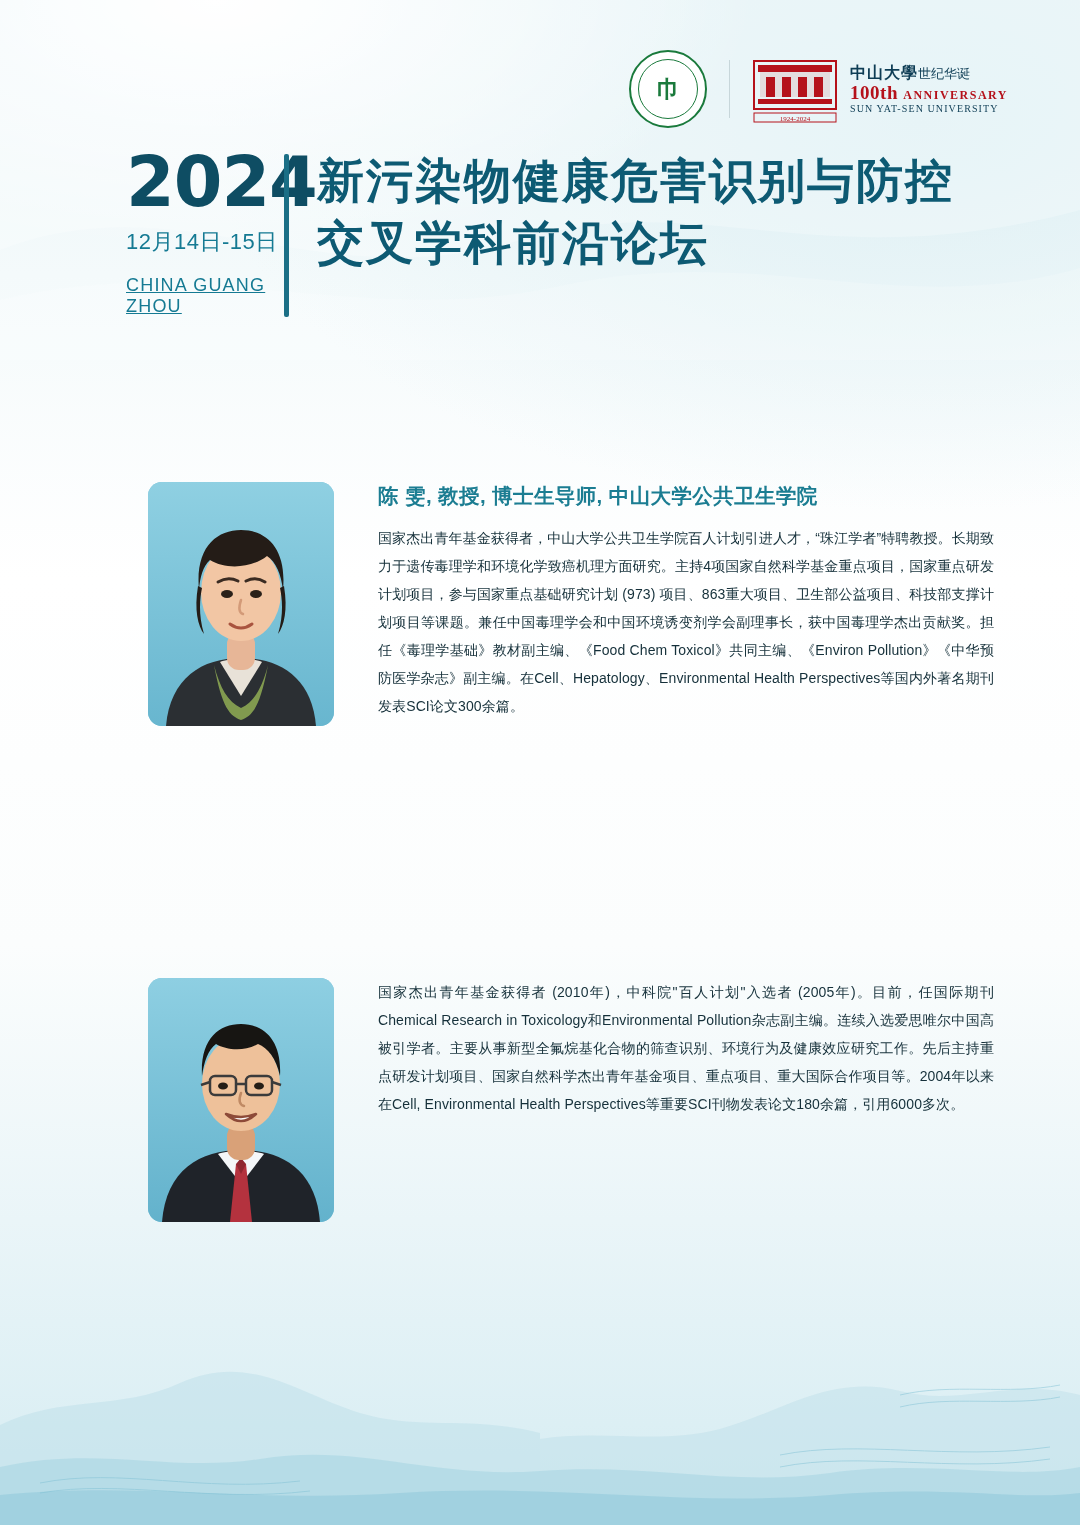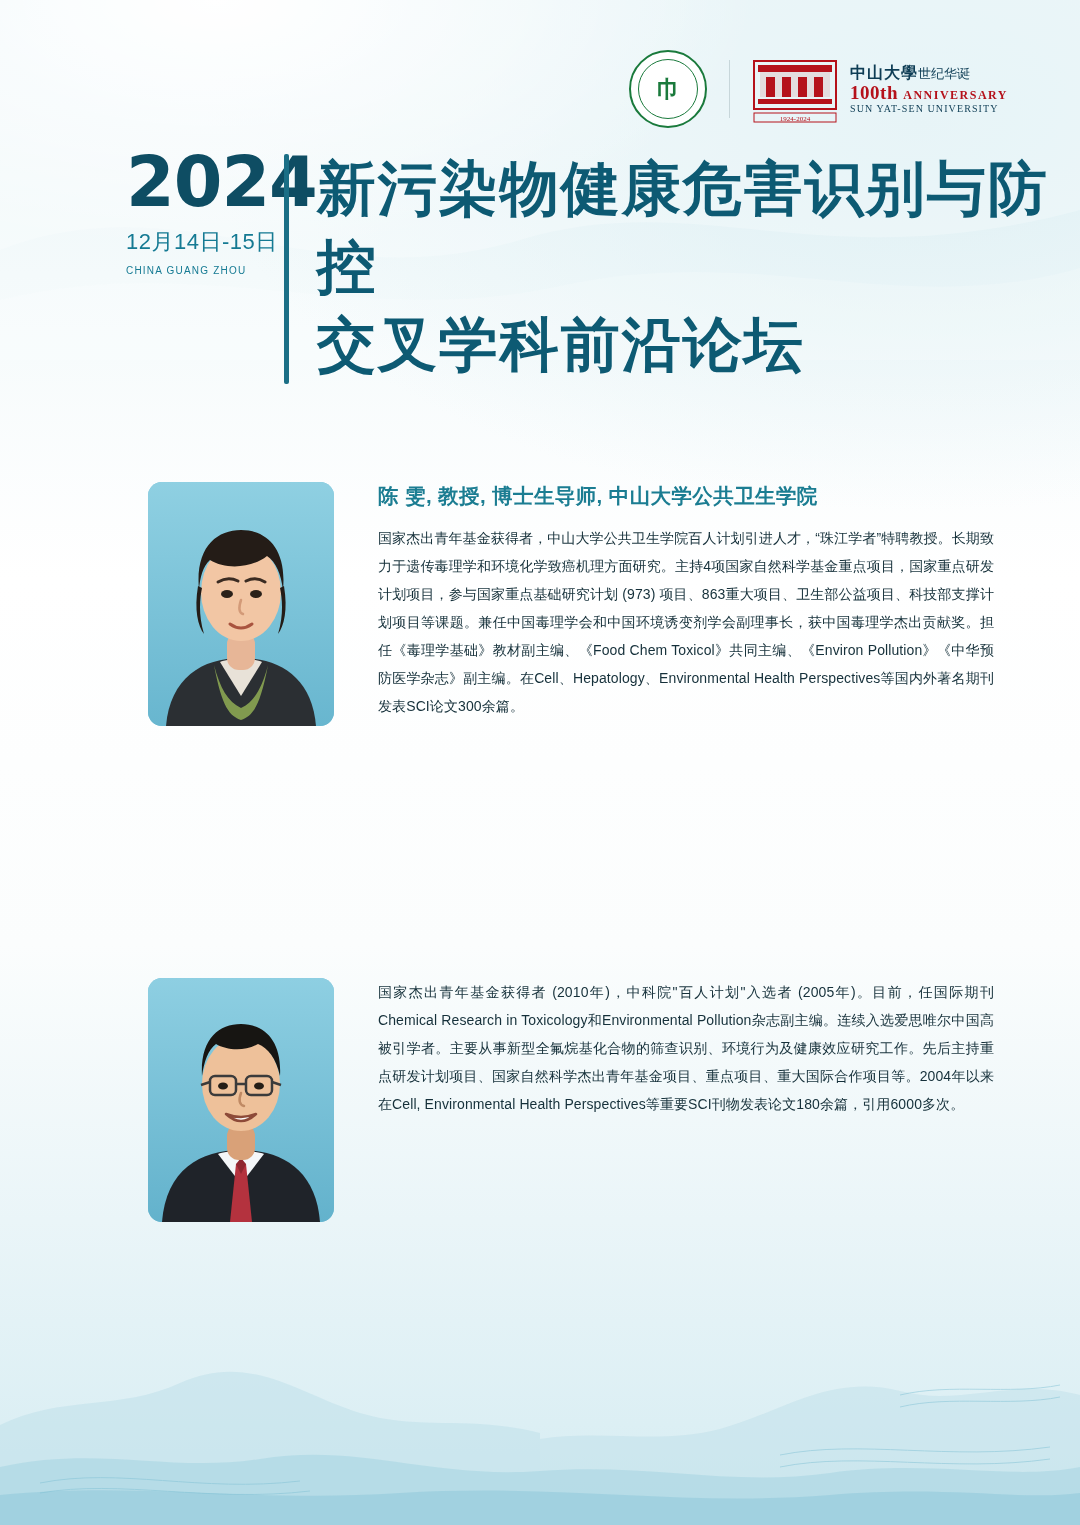--- a/index.html
+++ b/index.html
@@ -135,36 +135,37 @@
     line-height: .98;
     font-family: "DejaVu Sans", sans-serif;
   }
   .date-cn {
     margin-top: 10px;
     font-size: 22px;
     color: #157a93;
     letter-spacing: .5px;
   }
   .date-en {
-    margin-top: 8px;
-    font-size: 10px;
+    margin-top: 18px;
+    font-size: 18px;
     color: #157a93;
     letter-spacing: 1.2px;
+    text-decoration: underline;
   }
   .title-sep {
     width: 5px;
     align-self: stretch;
     min-height: 130px;
     background: #1b6f86;
     margin: 6px 28px 0 6px;
     border-radius: 2px;
   }
   .title-text { padding-top: 2px; }
   .title-line {
-    font-size: 59px;
+    font-size: 47px;
     font-weight: bold;
     color: #0d5a73;
     letter-spacing: 2px;
     line-height: 1.32;
     font-family: "DejaVu Sans", sans-serif;
   }
 
   
   .speaker {
     position: absolute;

